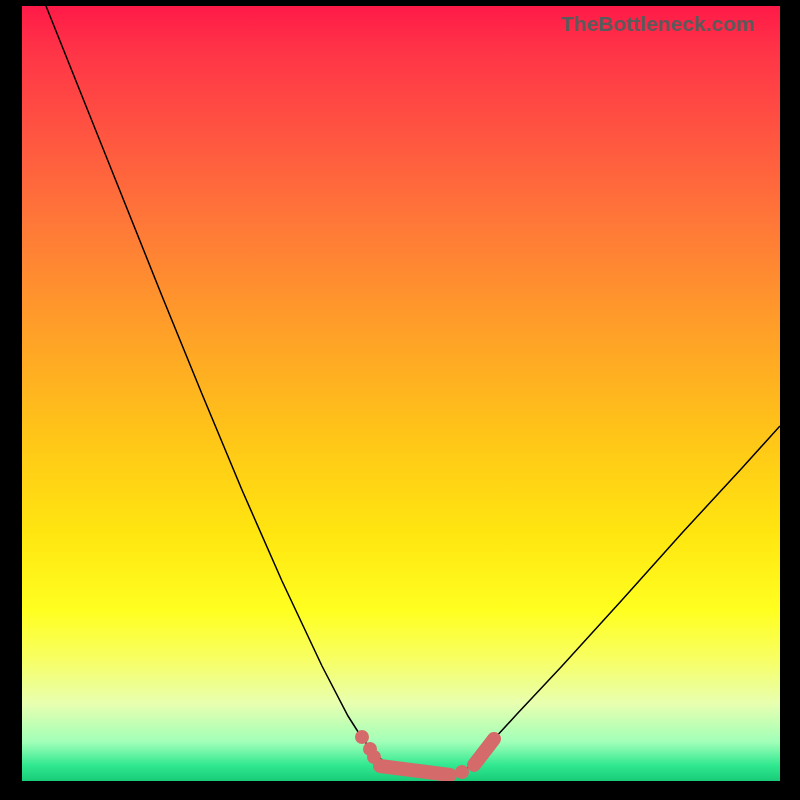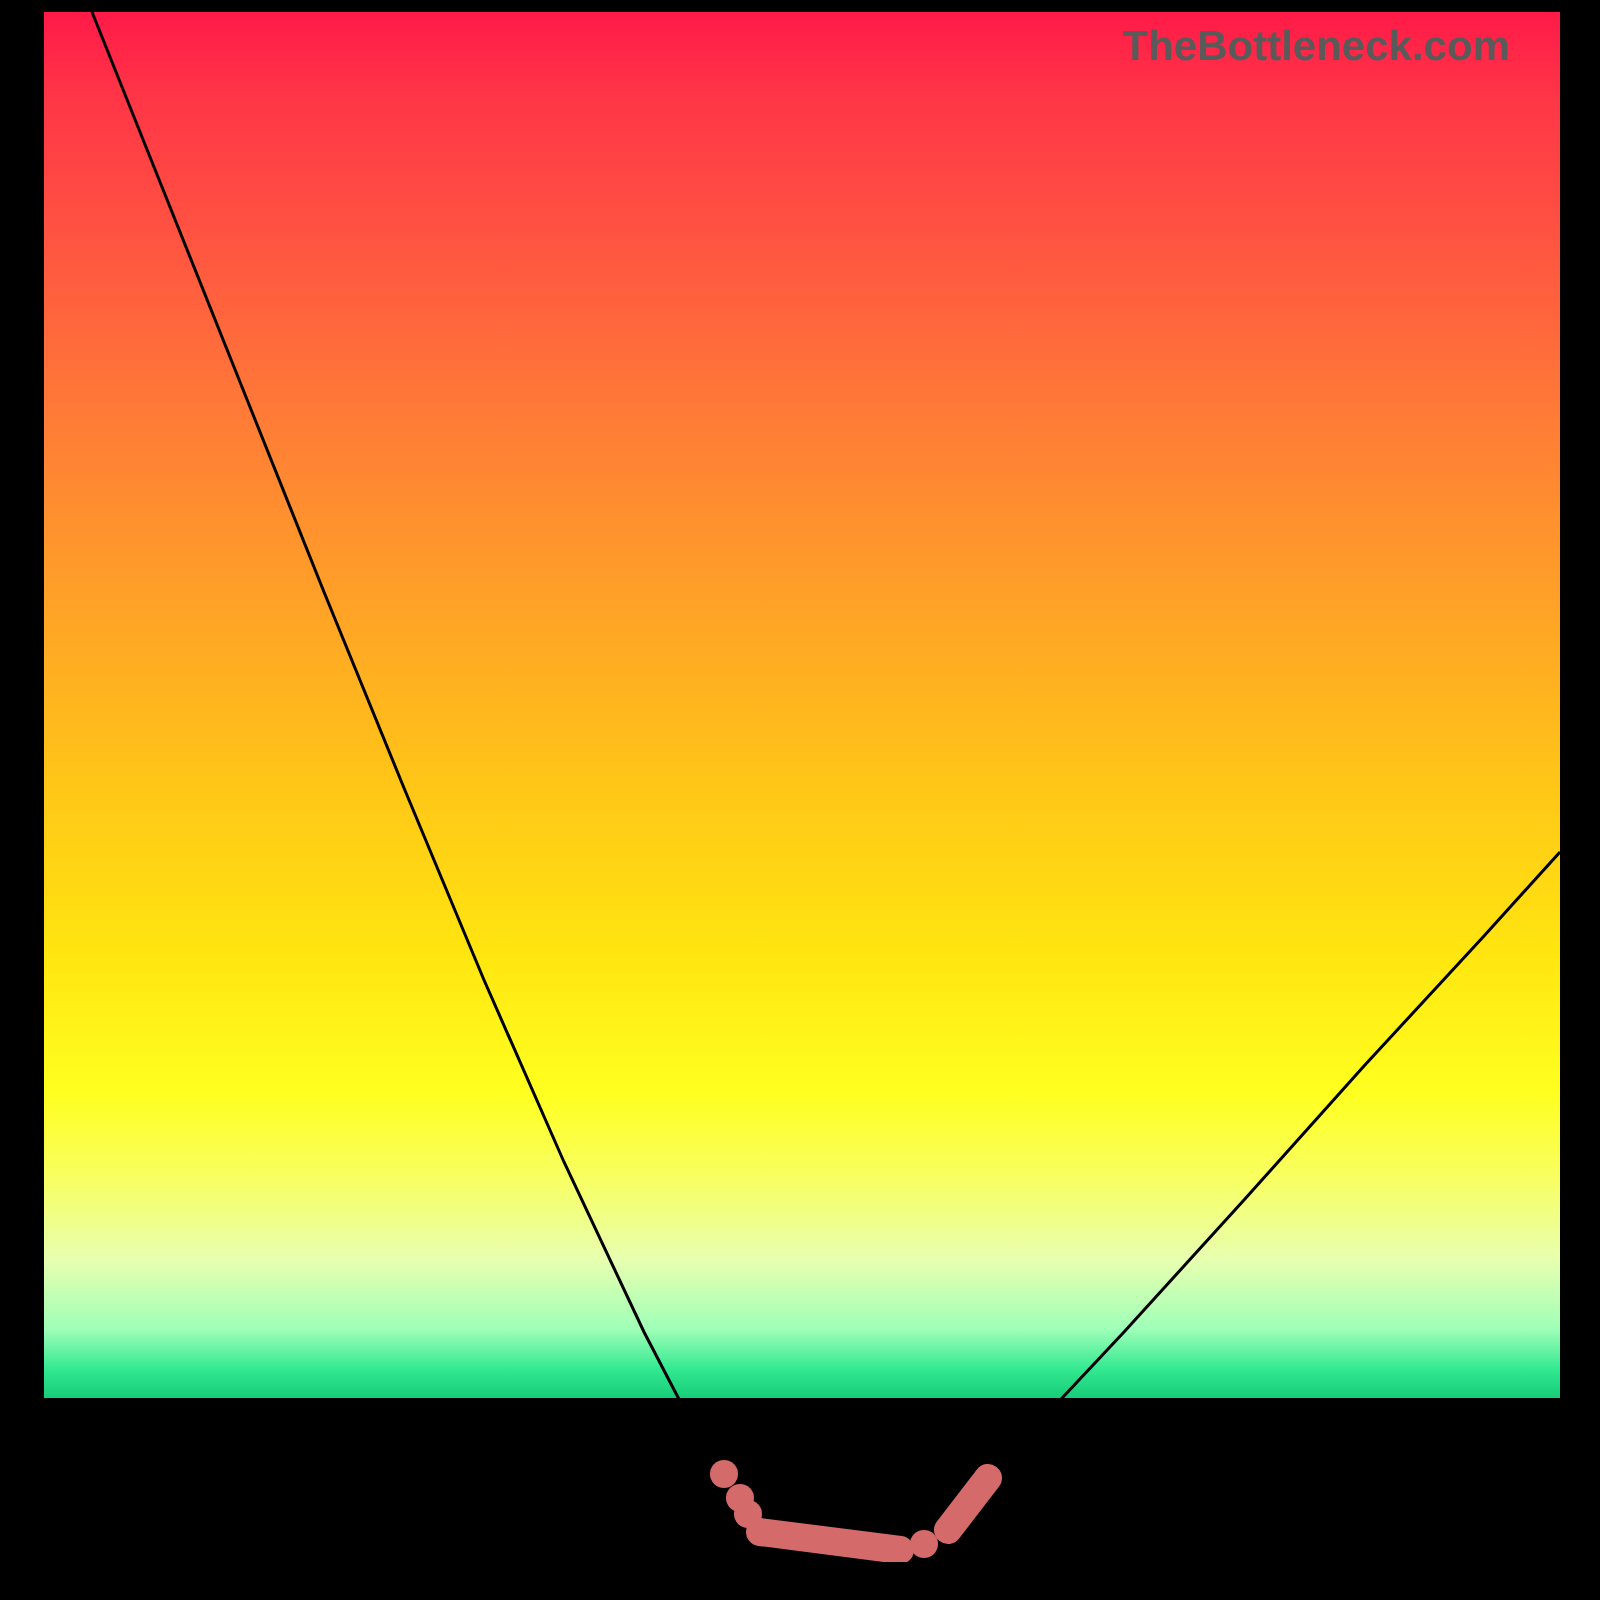--- a/index.html
+++ b/index.html
@@ -8,21 +8,21 @@
       width: 800px;
       height: 800px;
       background: #000;
       position: relative;
     }
     .plot-area {
       position: absolute;
       left: 22px;
       top: 6px;
       width: 758px;
-      height: 693px;
+      height: 775px;
       background: linear-gradient(to bottom,
         #ff1a48 0%,
         #ff3547 6%,
         #ff5042 15%,
         #ff7838 28%,
         #ffa028 42%,
         #ffc418 55%,
         #ffe610 68%,
         #ffff20 78%,
         #f8ff60 84%,

